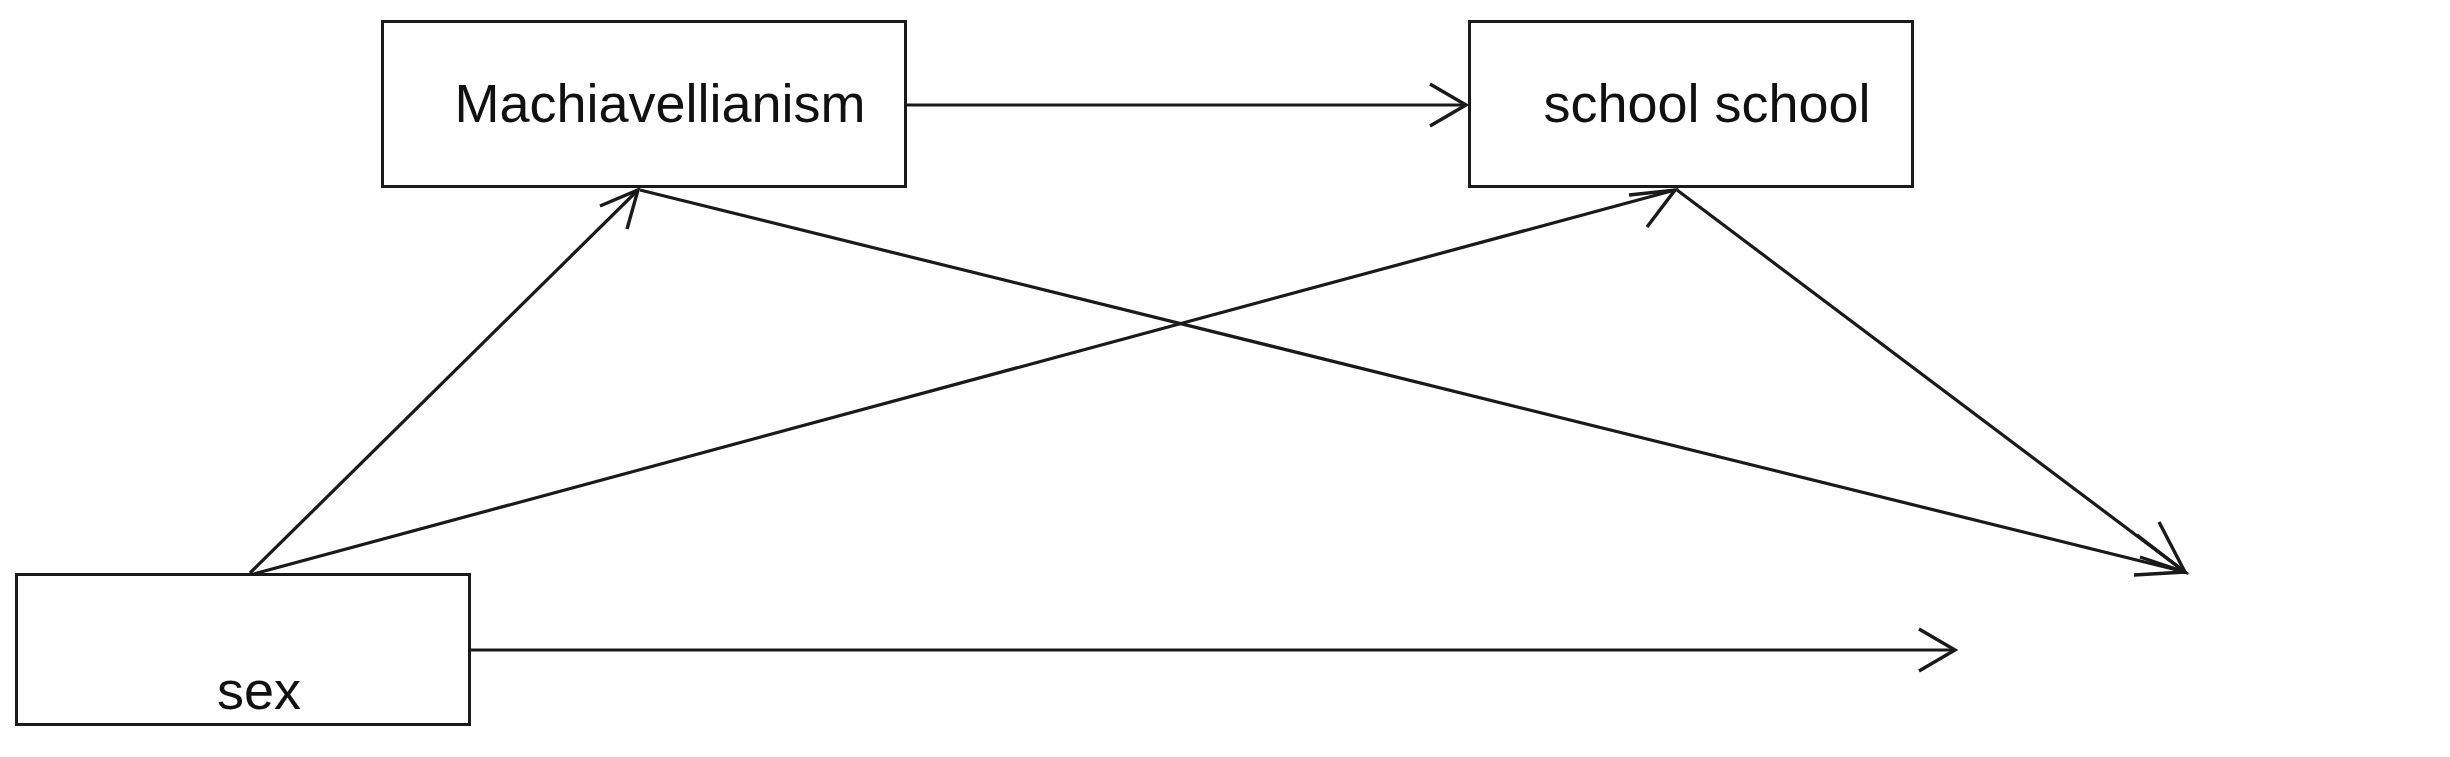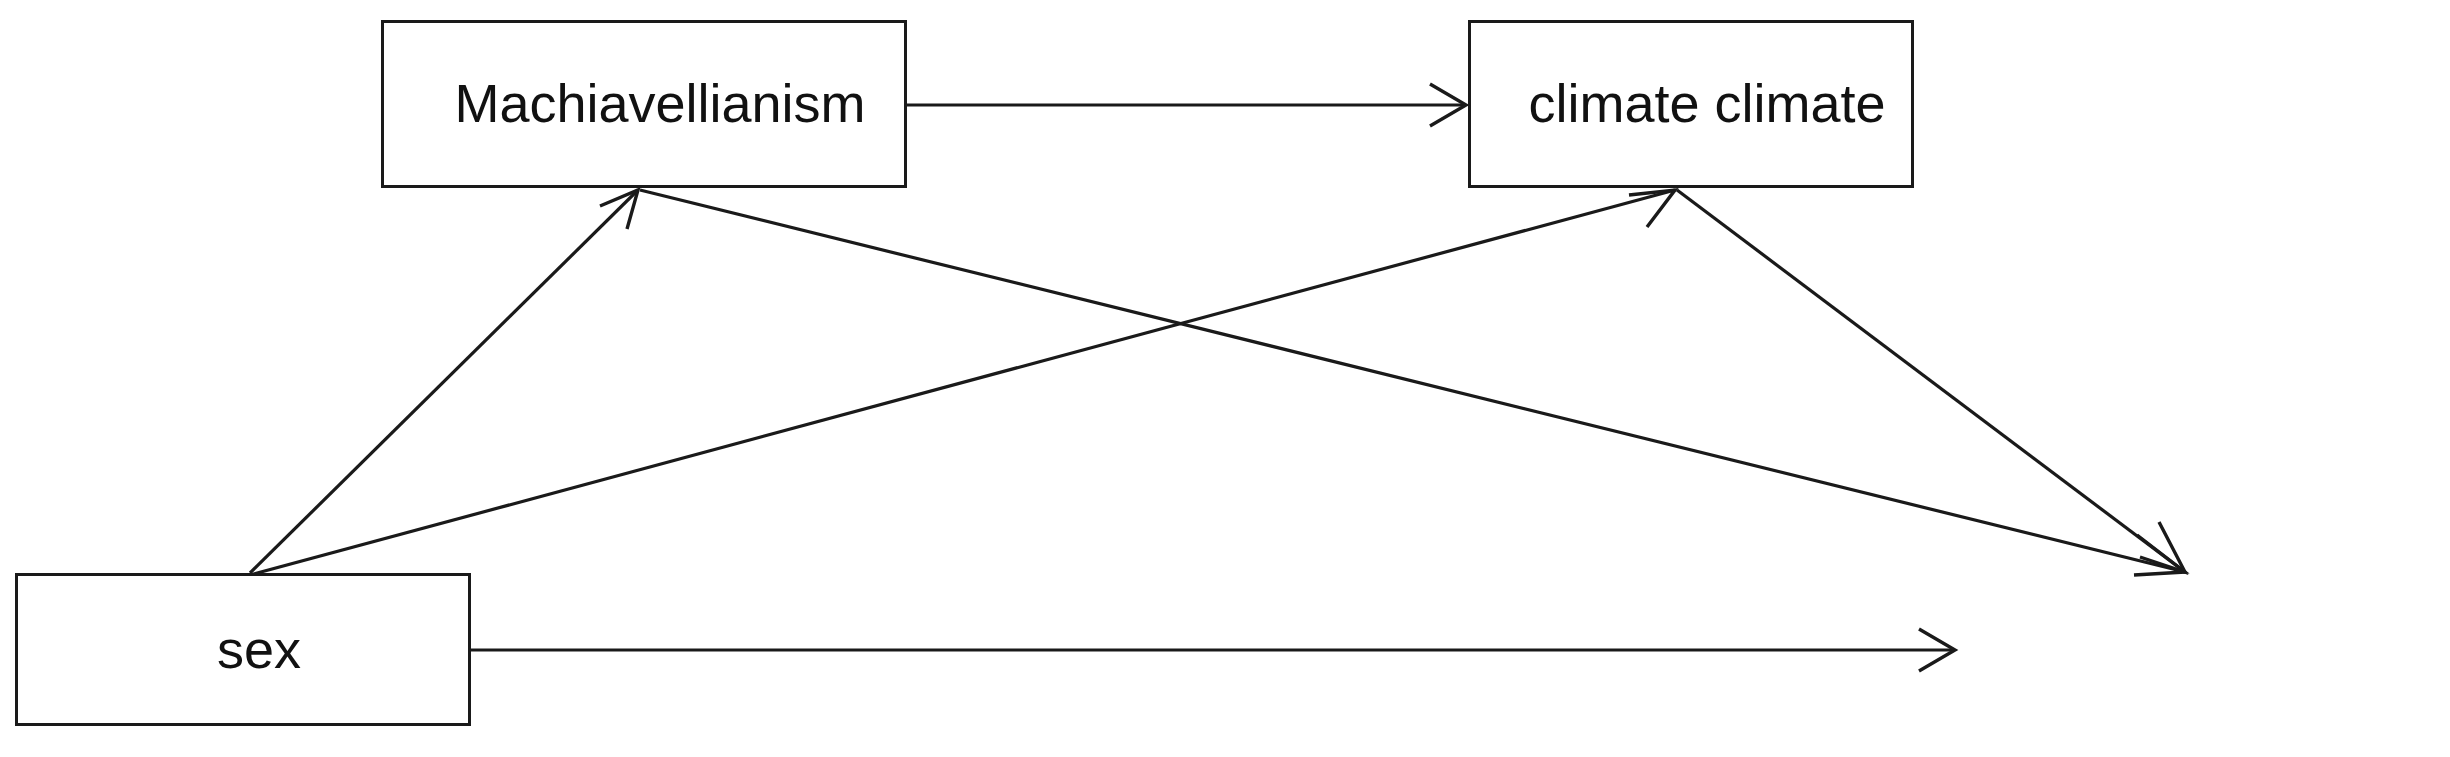--- a/index.html
+++ b/index.html
@@ -61,20 +61,21 @@
     width: 446px;
     height: 168px;
     font-size: 54px;
   }
   #node-sex {
     left: 15px;
     top: 573px;
     width: 456px;
     height: 153px;
     font-size: 54px;
+    align-items: flex-end;
   }
   #node-bullying {
     left: 1957px;
     top: 574px;
     width: 479px;
     height: 164px;
     font-size: 48px;
   }
   .edge-line {
     stroke: #1a1a1a;
@@ -124,21 +125,21 @@
       <line class="edge-line" x1="471" y1="650" x2="1955" y2="650"></line>
       <polyline class="edge-head" points="1919,629 1955,650 1919,671"></polyline>
     </g>
   </svg>
 
   <div class="node-box" id="node-machiavellianism">
     <span class="node-label">Machiavellianism</span>
   </div>
 
   <div class="node-box" id="node-school-climate">
-    <span class="node-label">climate climate</span>
+    <span class="node-label">school school</span>
   </div>
 
   <div class="node-box" id="node-sex">
     <span class="node-label">sex</span>
   </div>
 
 
 </div>
 
 </body></html>

